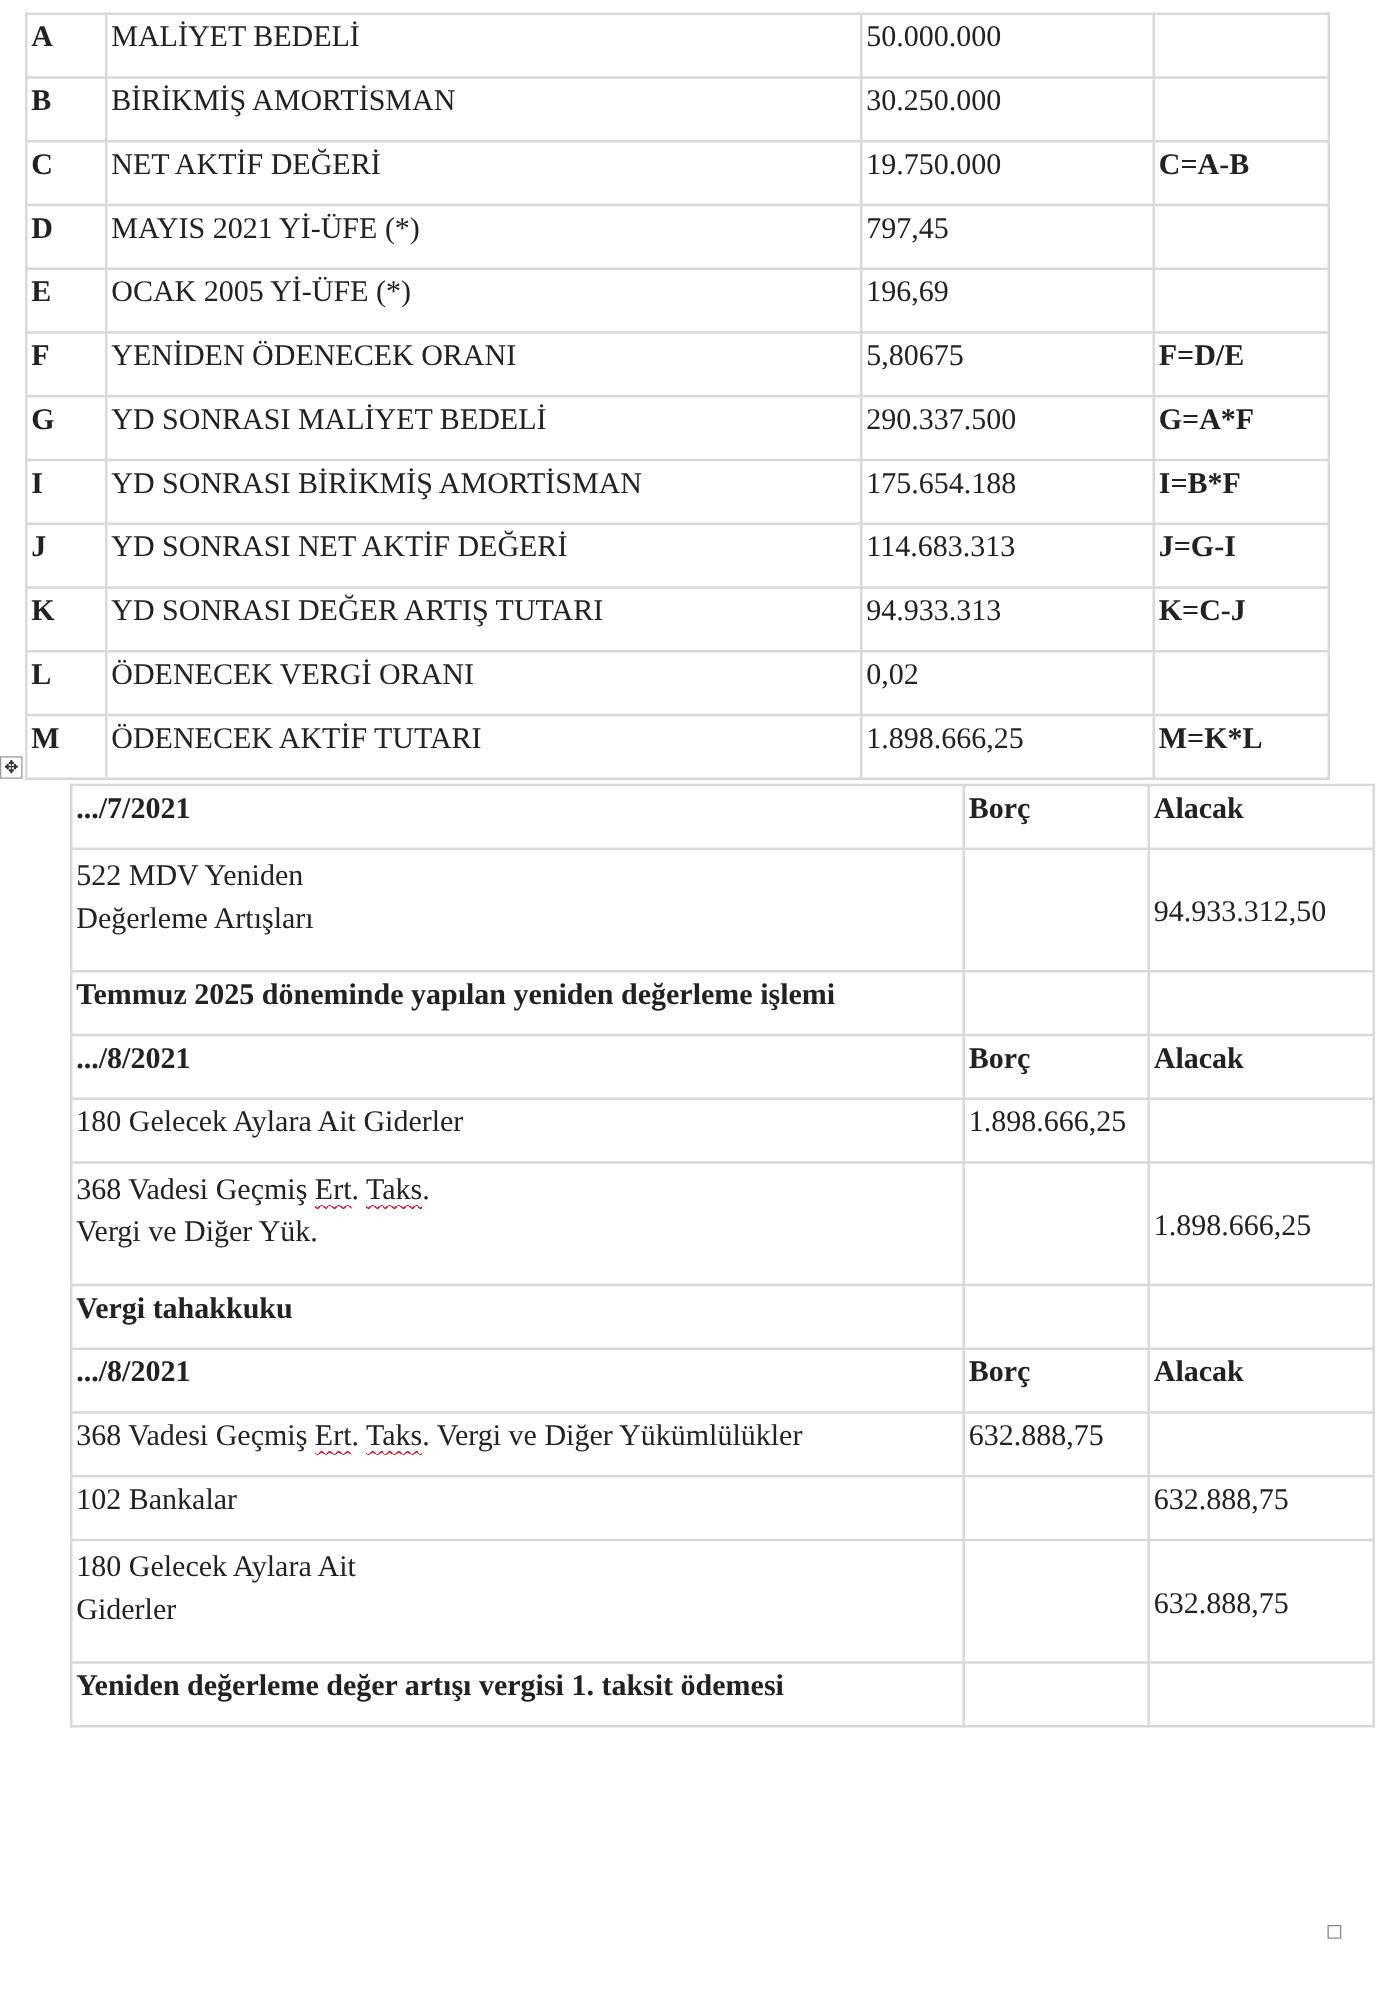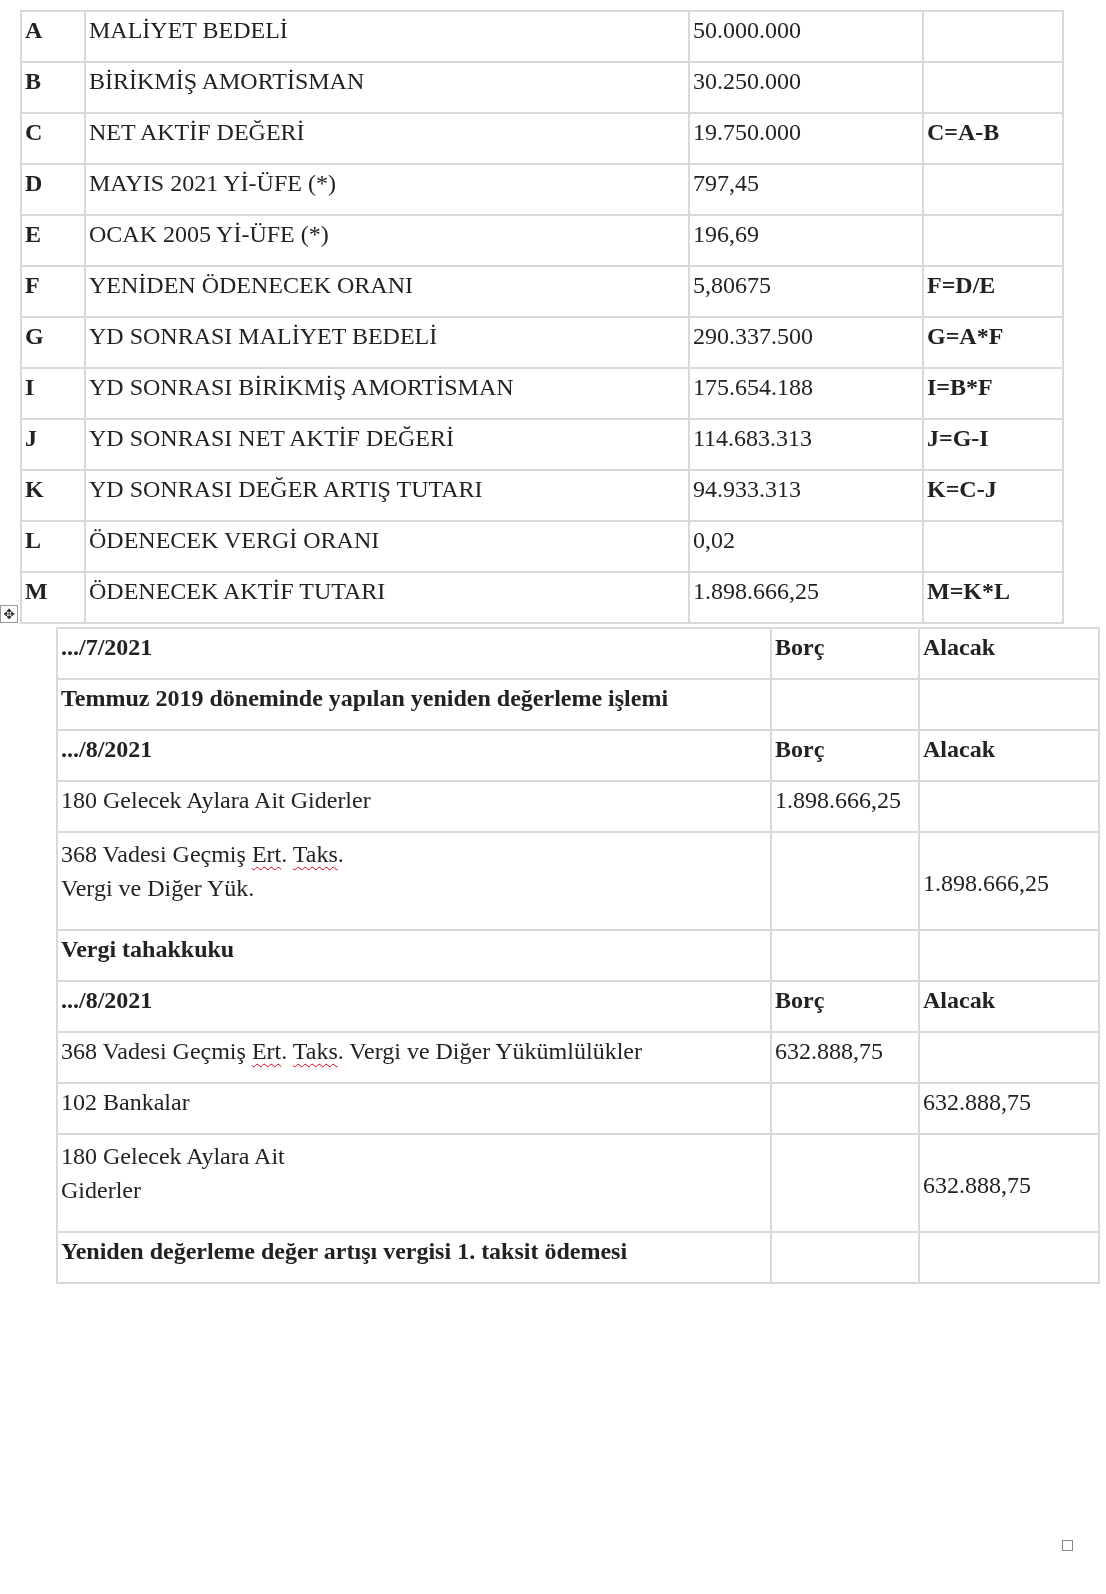--- a/index.html
+++ b/index.html
@@ -125,22 +125,30 @@
       <col style="width:148px">
       <col style="width:180px">
     </colgroup>
   <tbody>
 
     <tr>
         <td class="bold">.../7/2021</td>
         <td class="bold">Borç</td>
         <td class="bold">Alacak</td>
       </tr>
-    <tr>
-        <td class="bold">Temmuz 2019 döneminde yapılan yeniden değerleme işlemi</td>
+    <tr class="tall">
+      <td class="ml">
+          <div>522 MDV Yeniden</div>
+          <div>Değerleme Artışları</div>
+        </td>
+      <td></td>
+      <td class="mid">94.933.312,50</td>
+    </tr>
+    <tr>
+        <td class="bold">Temmuz 2025 döneminde yapılan yeniden değerleme işlemi</td>
         <td></td>
         <td></td>
       </tr>
 
     <tr>
         <td class="bold">.../8/2021</td>
         <td class="bold">Borç</td>
         <td class="bold">Alacak</td>
       </tr>
     <tr>

